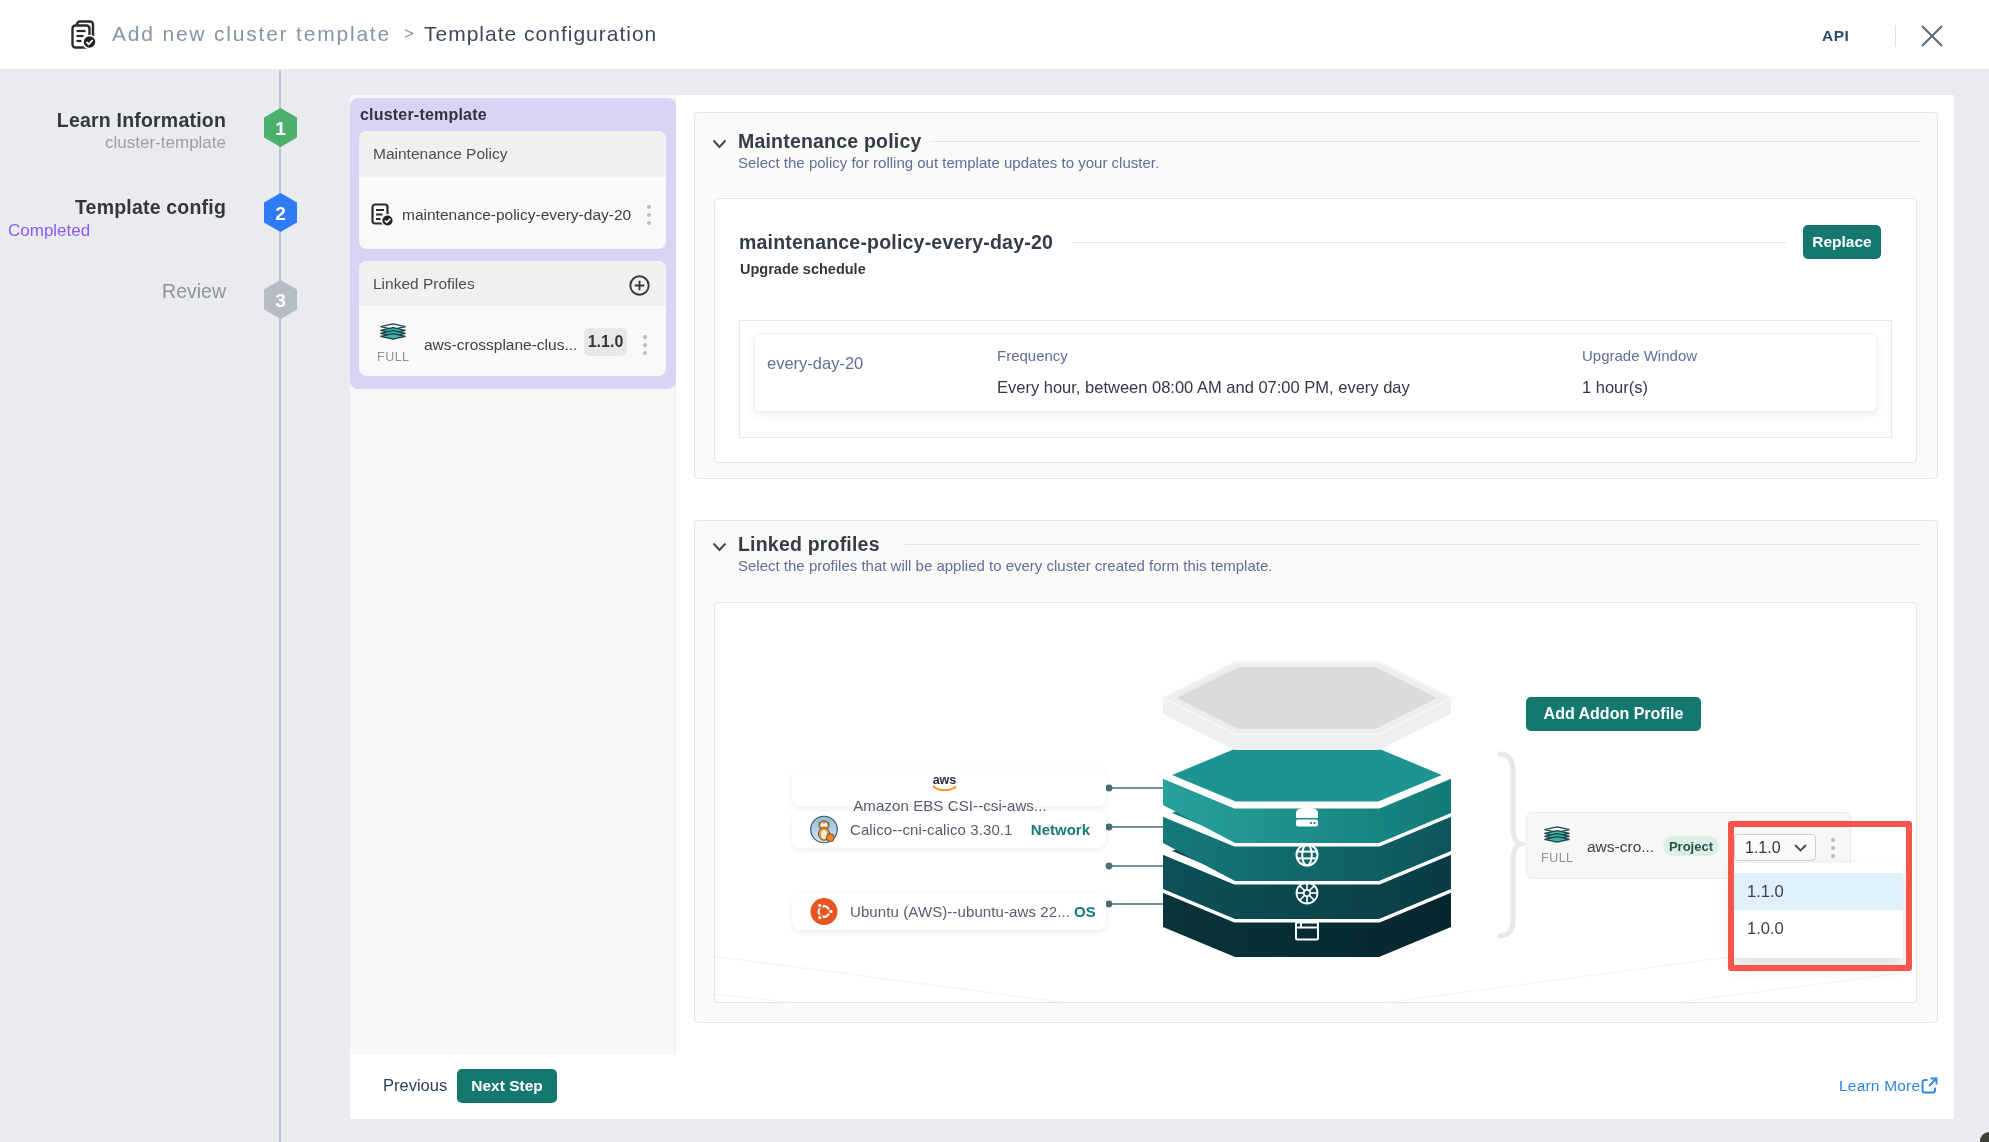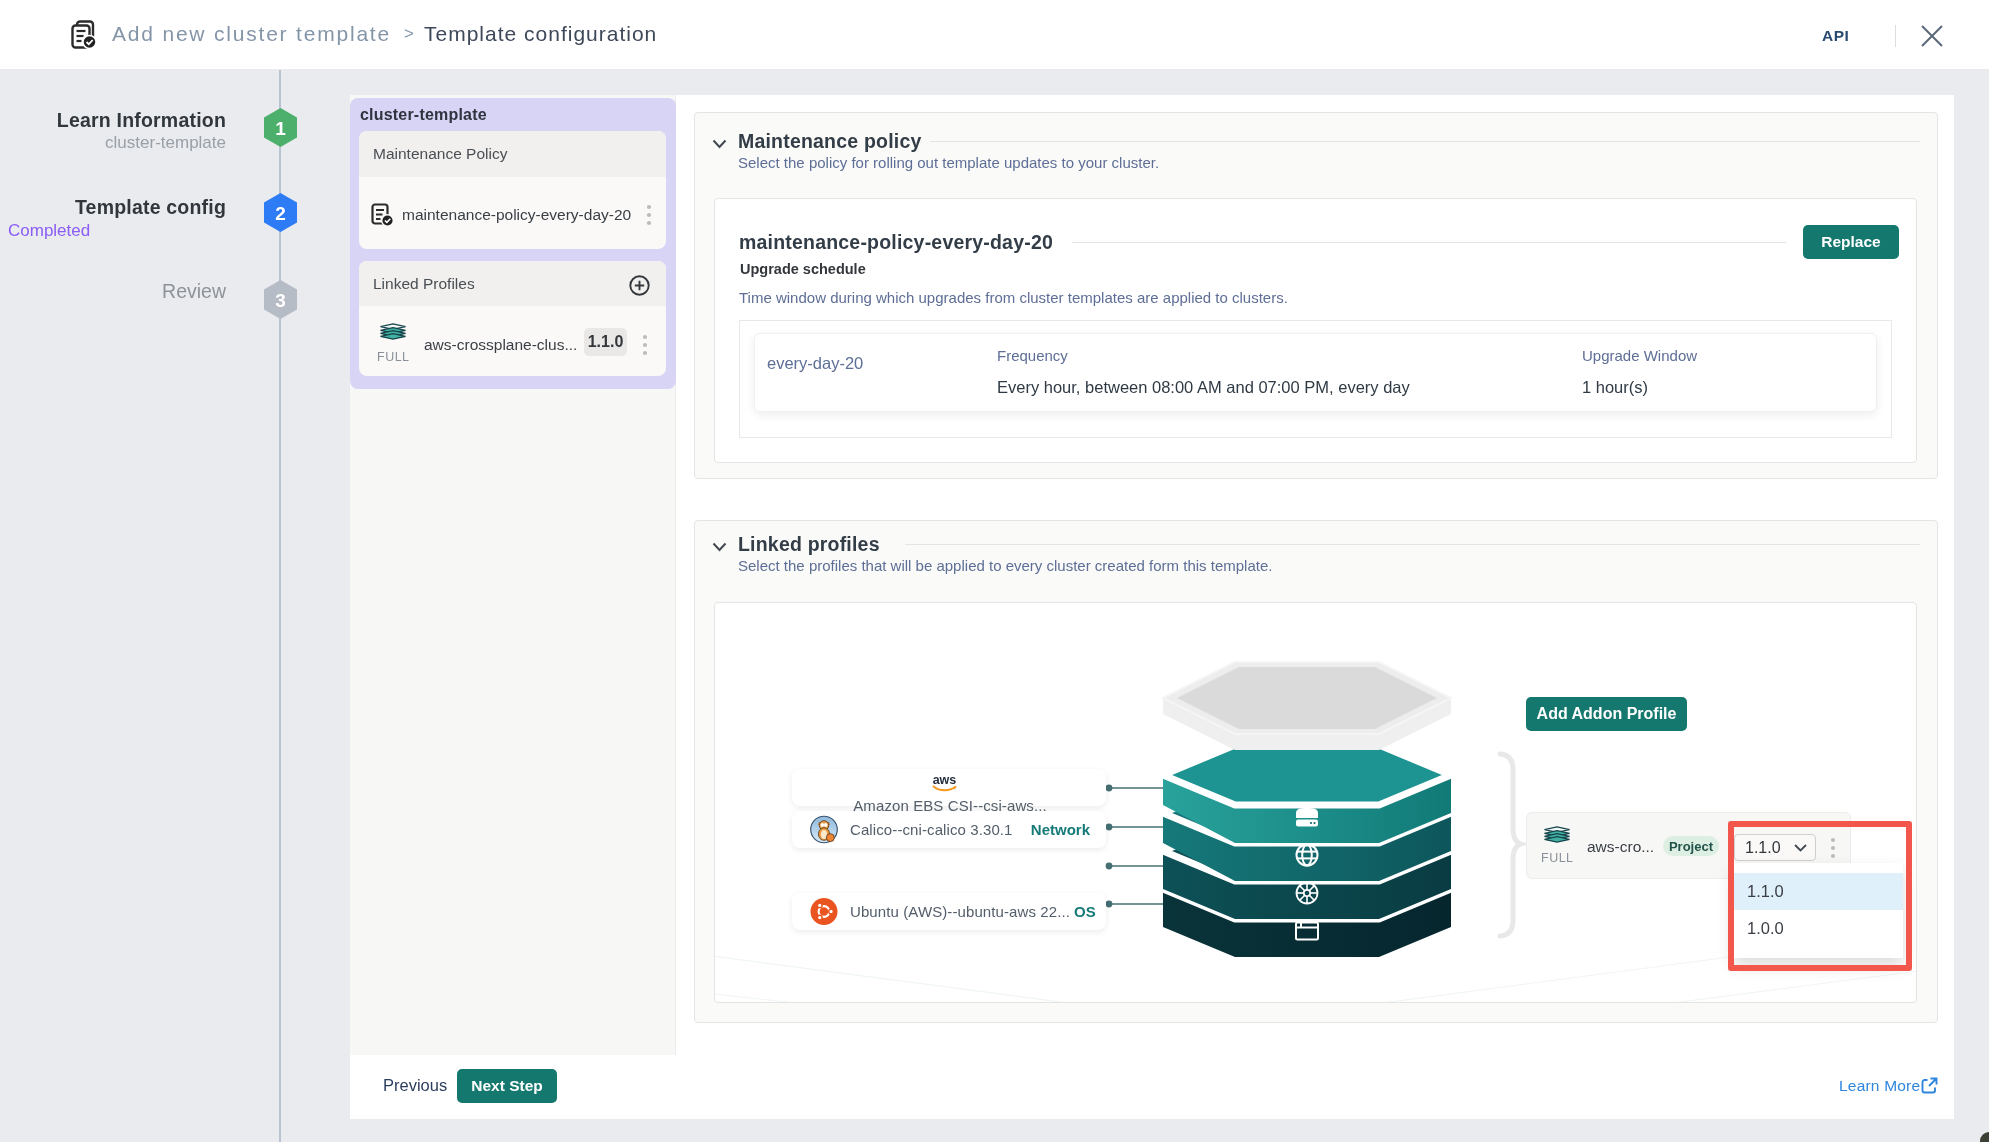--- a/index.html
+++ b/index.html
@@ -129,23 +129,22 @@
         <path d="M1.5 1.5 L7.5 8 L13.5 1.5" fill="none" stroke="#42494f" stroke-width="2"></path>
       </svg>
   </div>
   <div class="abs" style="left:738px;top:130px;font-size:19.5px;font-weight:bold;color:#333d47;letter-spacing:.2px;">Maintenance policy</div>
   <div class="abs" style="left:930px;top:141px;width:990px;height:1px;background:#e4e4e2;"></div>
   <div class="abs" style="left:738px;top:154px;font-size:15px;color:#5e6e96;">Select the policy for rolling out template updates to your cluster.</div>
 
   <div class="abs" style="left:714px;top:198px;width:1203px;height:265px;background:#fff;border:1px solid #e4e4e2;border-radius:4px;"></div>
   <div class="abs" style="left:739px;top:231px;font-size:19.5px;font-weight:bold;color:#333d47;letter-spacing:.2px;">maintenance-policy-every-day-20</div>
   <div class="abs" style="left:1072px;top:242px;width:714px;height:1px;background:#e4e4e2;"></div>
-  <div class="abs teal-btn" style="left:1803px;top:225px;width:96px;height:34px;font-size:15.5px;text-align:right;">Replace</div>
+  <div class="abs teal-btn" style="left:1803px;top:225px;width:78px;height:34px;font-size:15.5px;text-align:right;">Replace</div>
   <div class="abs" style="left:740px;top:261px;font-size:14.5px;font-weight:bold;color:#33373c;">Upgrade schedule</div>
-  <div class="abs" style="left:739px;top:289px;font-size:15px;color:#5e6e96;">Time window during which upgrades from cluster templates are applied to clusters.</div>
 
   <div class="abs" style="left:739px;top:320px;width:1153px;height:118px;background:#fff;border:1px solid #e8e8e6;"></div>
   <div class="abs" style="left:754px;top:333px;width:1123px;height:79px;background:#fff;border:1px solid #f0f0ee;border-radius:6px;box-shadow:0 3px 10px rgba(0,0,0,0.07);"></div>
   <div class="abs" style="left:767px;top:354px;font-size:16.5px;color:#5d6f96;">every-day-20</div>
   <div class="abs" style="left:997px;top:347px;font-size:15px;color:#5e6e96;">Frequency</div>
   <div class="abs" style="left:997px;top:378px;font-size:16.5px;color:#2f3a44;">Every hour, between 08:00 AM and 07:00 PM, every day</div>
   <div class="abs" style="left:1582px;top:347px;font-size:15px;color:#5e6e96;">Upgrade Window</div>
   <div class="abs" style="left:1582px;top:378px;font-size:16.5px;color:#2f3a44;">1 hour(s)</div>
 
   <div class="abs" style="left:694px;top:520px;width:1244px;height:503px;background:#fafaf8;border:1px solid #e5e5e3;border-radius:4px;"></div>
@@ -305,21 +304,21 @@
           <circle cx="14.5" cy="14.5" r="5.6" fill="none" stroke="#ffffff" stroke-width="2.2"></circle>
           <circle cx="21.8" cy="14.5" r="2.4" fill="#ffffff" stroke="#e95420" stroke-width="1.4"></circle>
           <circle cx="10.1" cy="20.8" r="2.4" fill="#ffffff" stroke="#e95420" stroke-width="1.4"></circle>
           <circle cx="10.1" cy="8.2" r="2.4" fill="#ffffff" stroke="#e95420" stroke-width="1.4"></circle>
         </svg>
       </span>
       <span class="ptext">Ubuntu (AWS)--ubuntu-aws 22...</span>
       <span class="plabel">OS</span>
     </div>
 
-    <div class="abs teal-btn" style="left:811px;top:94px;width:161px;height:34px;font-size:16px;">Add Addon Profile</div>
+    <div class="abs teal-btn" style="left:811px;top:94px;width:175px;height:34px;font-size:16px;">Add Addon Profile</div>
 
     <div class="abs" style="left:811px;top:209px;width:325px;height:67px;background:#f7f7f5;border:1px solid #ececea;border-radius:6px;"></div>
     <div class="abs" id="stack-icon-2" style="left:828px;top:223px;">
       <svg width="28" height="17" viewBox="0 0 28 17">
         <polygon points="14,0.8 26.5,3.6 14,6.4 1.5,3.6" fill="#f2f8f6" stroke="#17444c" stroke-width="1.2"></polygon>
         <polygon points="14,4.6 26.5,7.4 14,10.2 1.5,7.4" fill="#41b0a2" stroke="#17444c" stroke-width="1.2"></polygon>
         <polygon points="14,7.6 26.5,10.4 14,13.2 1.5,10.4" fill="#41b0a2" stroke="#17444c" stroke-width="1.2"></polygon>
         <polygon points="14,10.6 26.5,13.4 14,16.2 1.5,13.4" fill="#41b0a2" stroke="#17444c" stroke-width="1.2"></polygon>
       </svg>
     </div>

